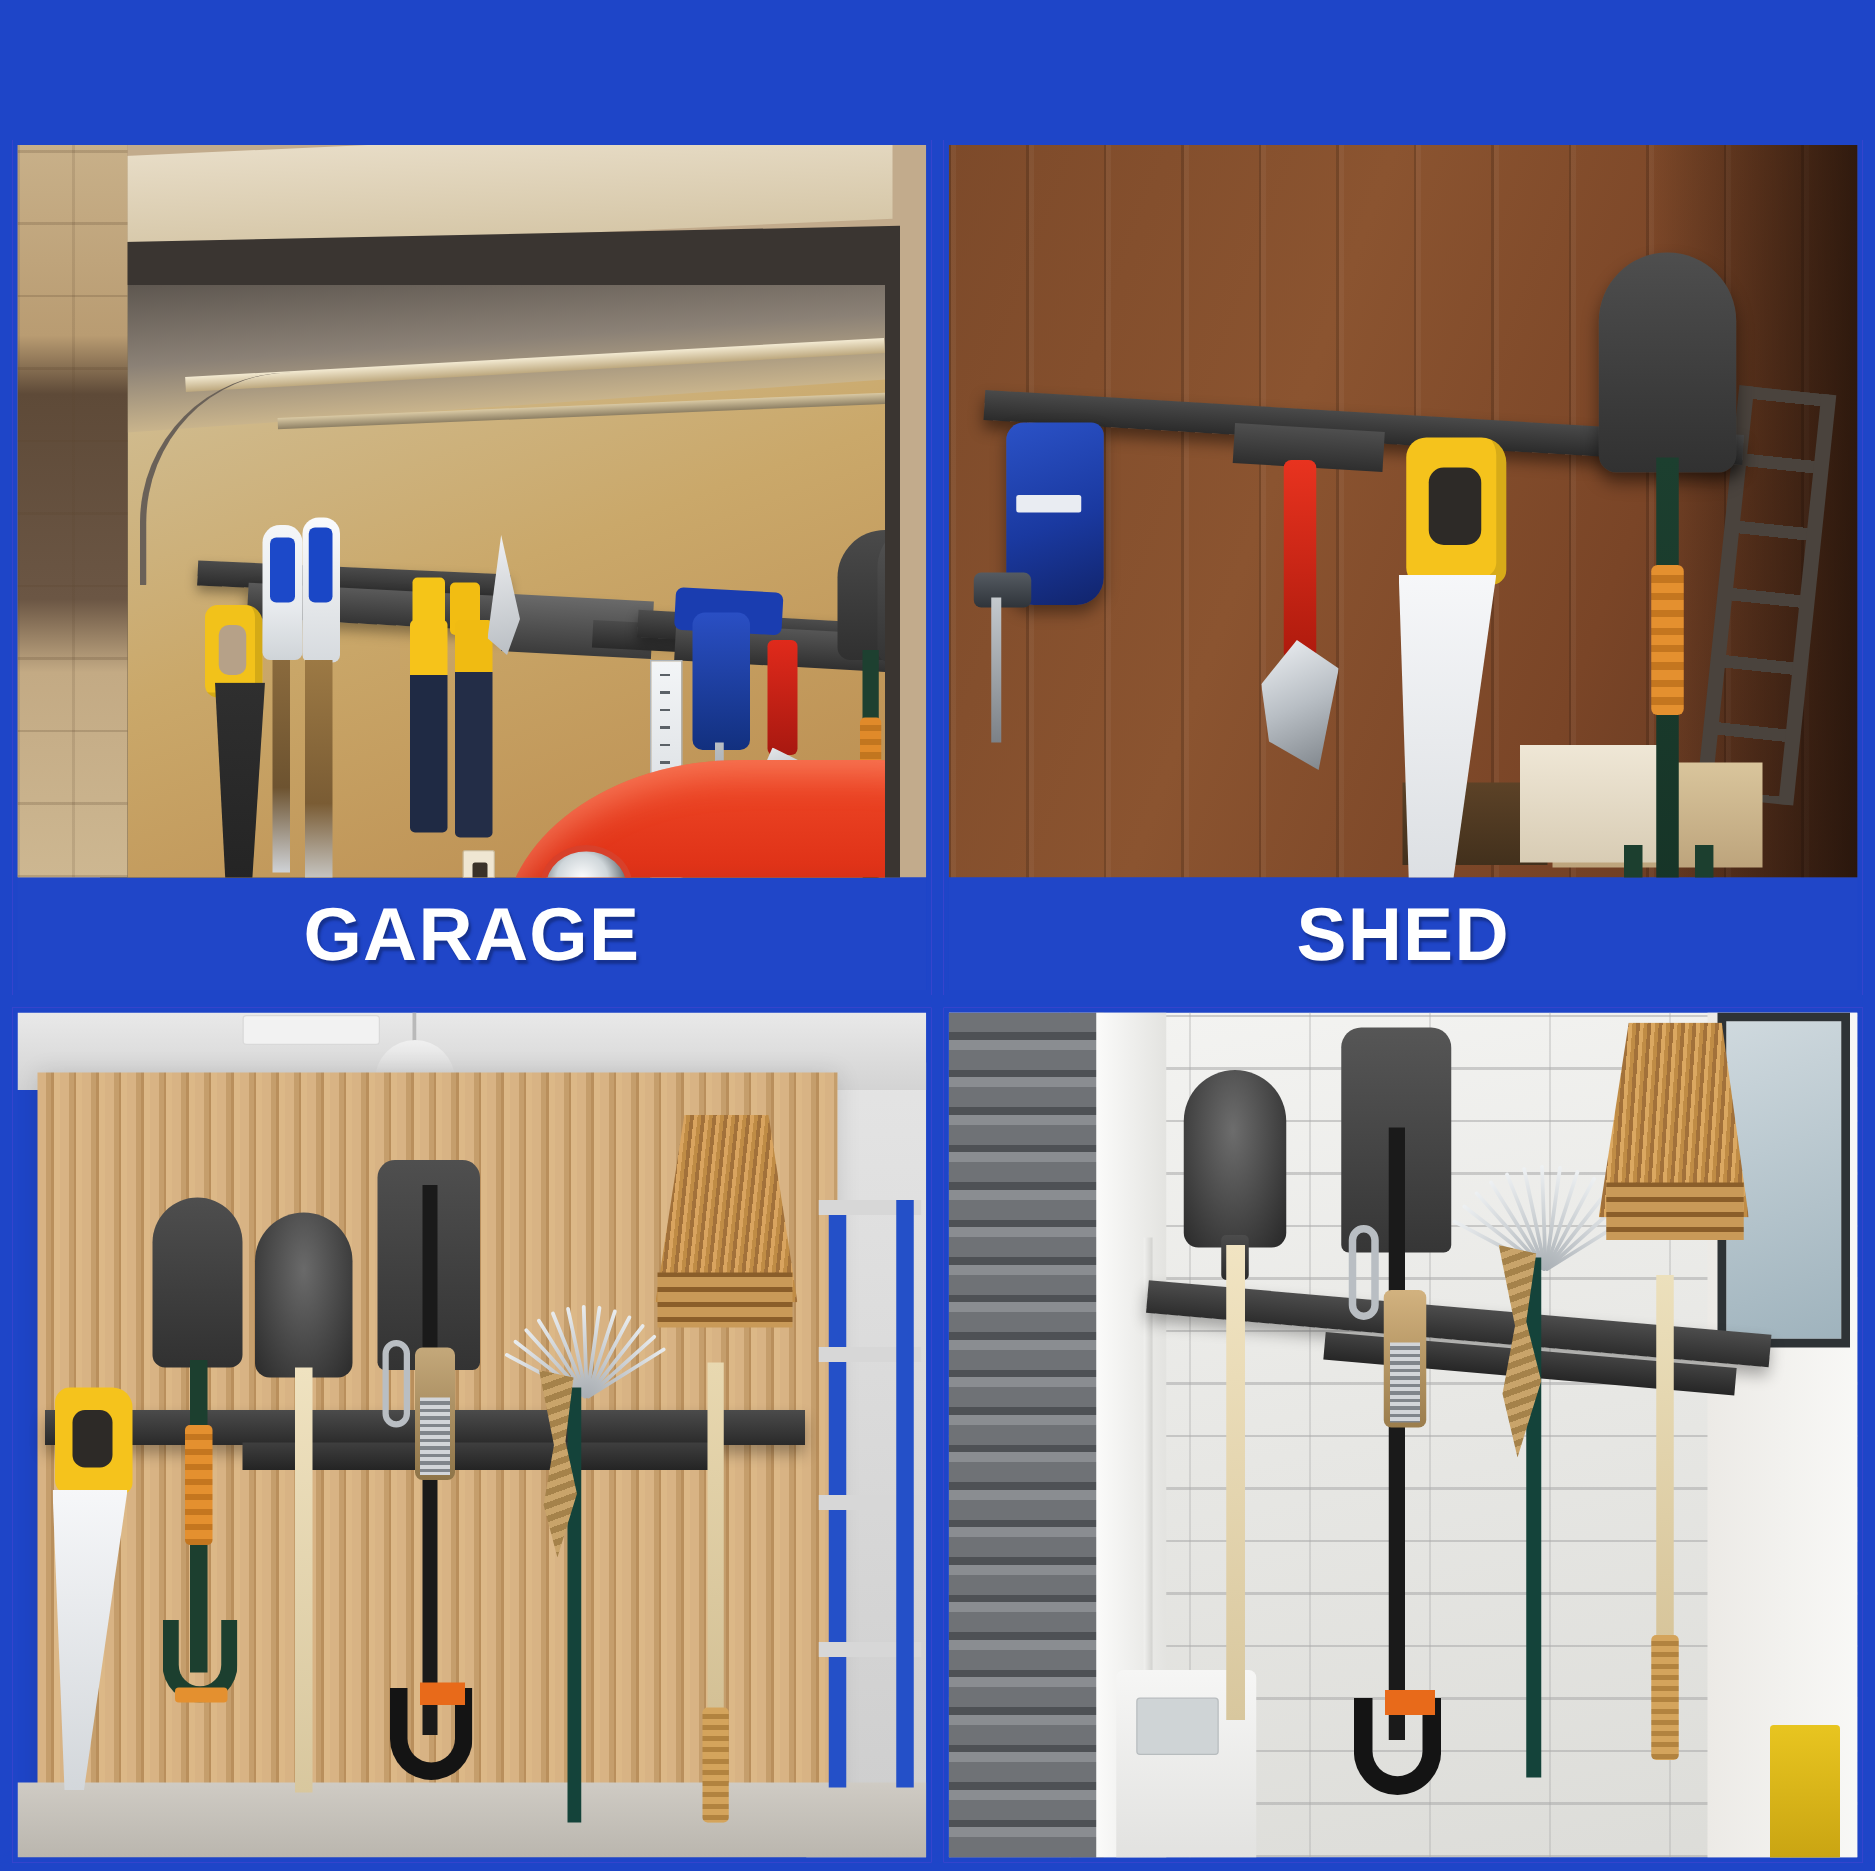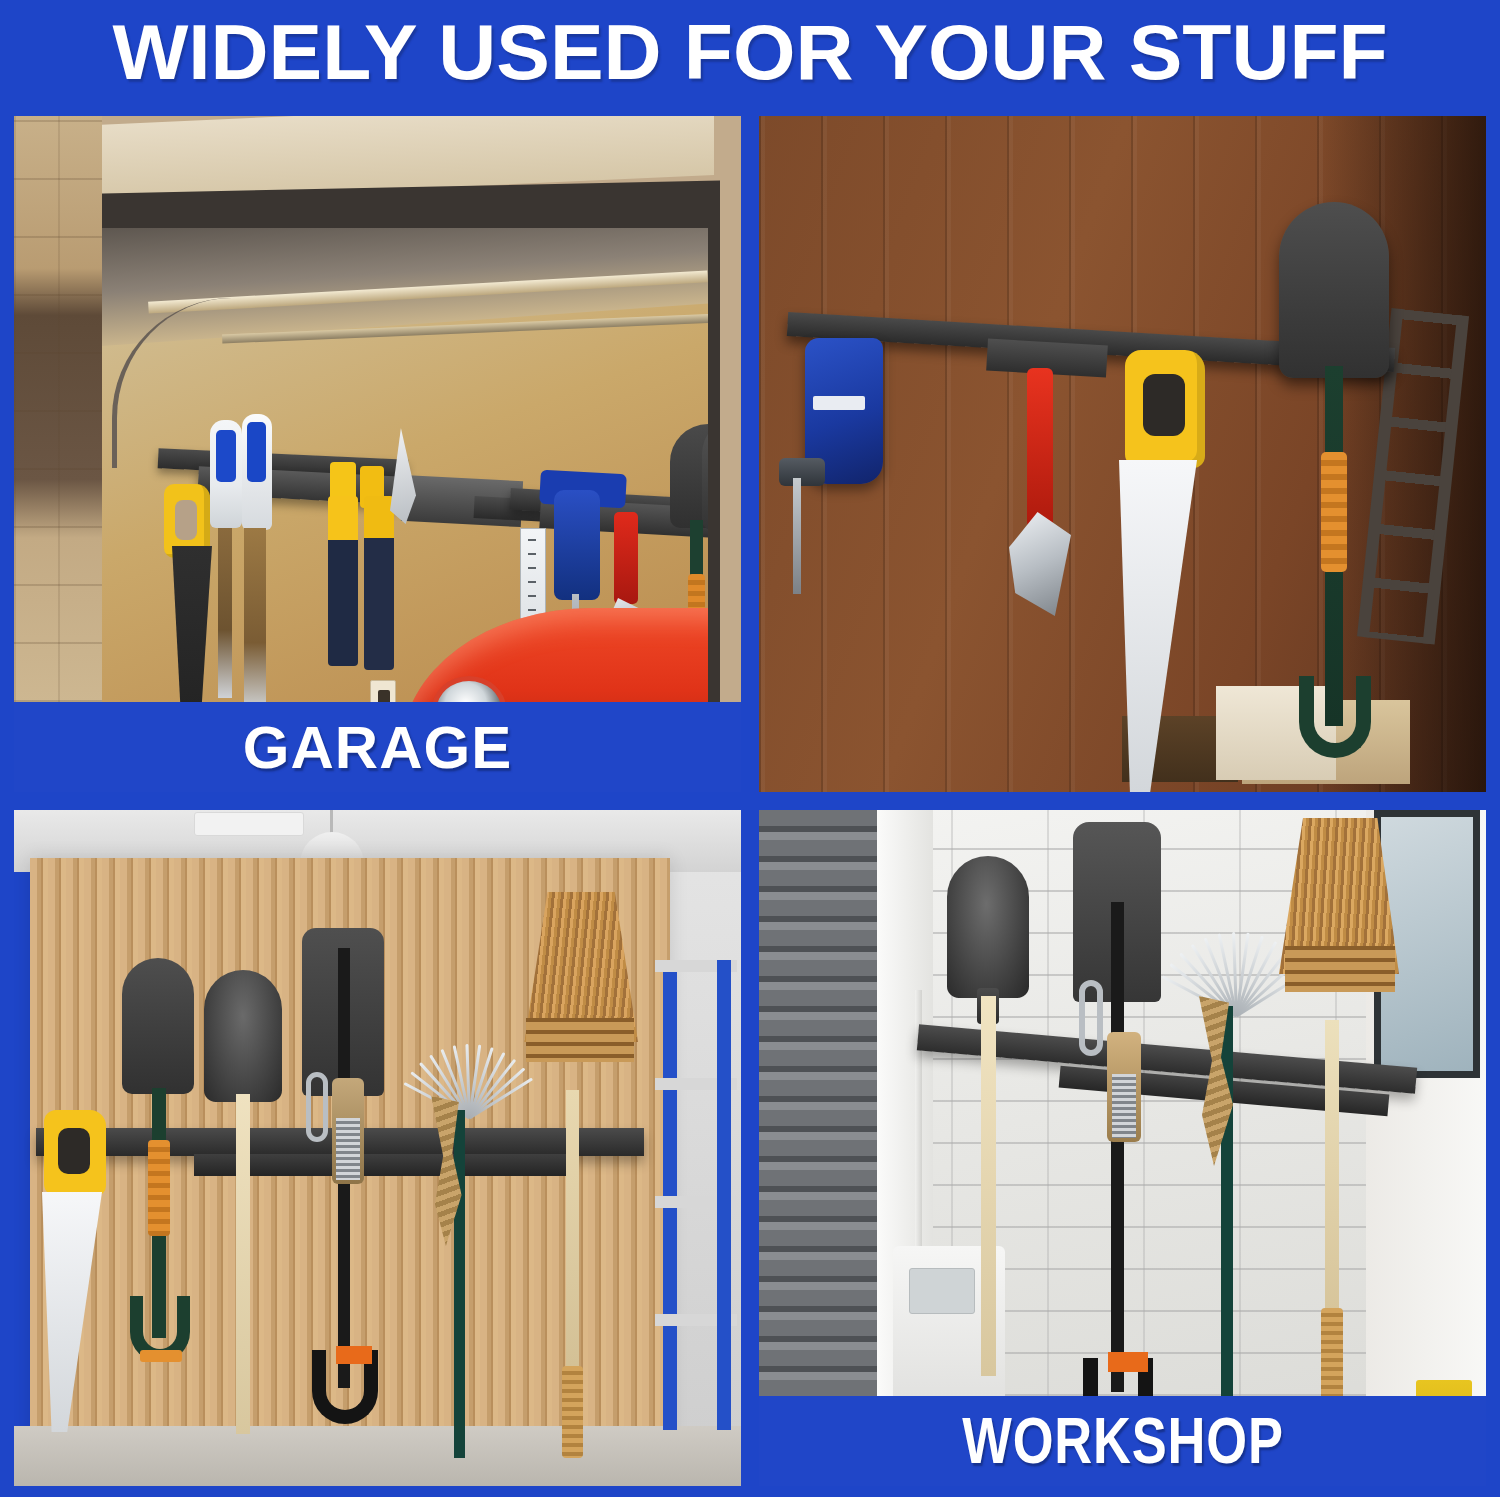--- a/index.html
+++ b/index.html
@@ -387,23 +387,20 @@
   .ws-broom-h { position:absolute; left:566px; top:210px; width:14px; height:388px;
     background:linear-gradient(180deg,#ece0bc,#d0bc90); }
   .ws-broom-g { position:absolute; left:562px; top:498px; width:22px; height:100px;
     background:repeating-linear-gradient(180deg,#d4a45c 0 5px,#b2833f 5px 9px); border-radius:4px; }
 </style>
 </head>
 <body>
 
 <div class="poster">
 
-  <div class="header">
-    <div class="header-title">WIDELY USED FOR YOUR STUFF</div>
-  </div>
 
   <div class="grid">
 
     <div class="panel p-tl">
       <div class="frame">
         <div class="photo">
           <div class="g-sky"></div>
           <div class="g-lintel"></div>
           <div class="g-door-frame"></div>
           <div class="g-interior">
@@ -481,20 +478,23 @@
 
           <div class="shed-saw-h"></div>
           <div class="shed-saw-b"></div>
 
           <div class="shed-shovel"></div>
           <div class="shed-sh-handle"></div>
           <div class="shed-sh-grip"></div>
           <div class="shed-sh-yoke"></div>
 
         </div>
+        <div class="caption">
+          <span class="caption-text">SHED</span>
+        </div>
       </div>
     </div>
 
     <div class="panel p-bl">
       <div class="frame">
         <div class="photo">
           <div class="bm-right"></div>
           <div class="bm-ceiling"></div>
           <div class="bm-vent"></div>
           <div class="bm-lamp-cord"></div>
@@ -602,20 +602,17 @@
           <div class="ws-rope"></div>
 
           <div class="ws-broom">
             <div class="ws-broom-str"></div>
             <div class="ws-broom-w"></div>
           </div>
           <div class="ws-broom-h"></div>
           <div class="ws-broom-g"></div>
 
         </div>
-        <div class="caption">
-          <span class="caption-text narrow">WORKSHOP</span>
-        </div>
       </div>
     </div>
 
   </div>
 </div>
 
 </body></html>

